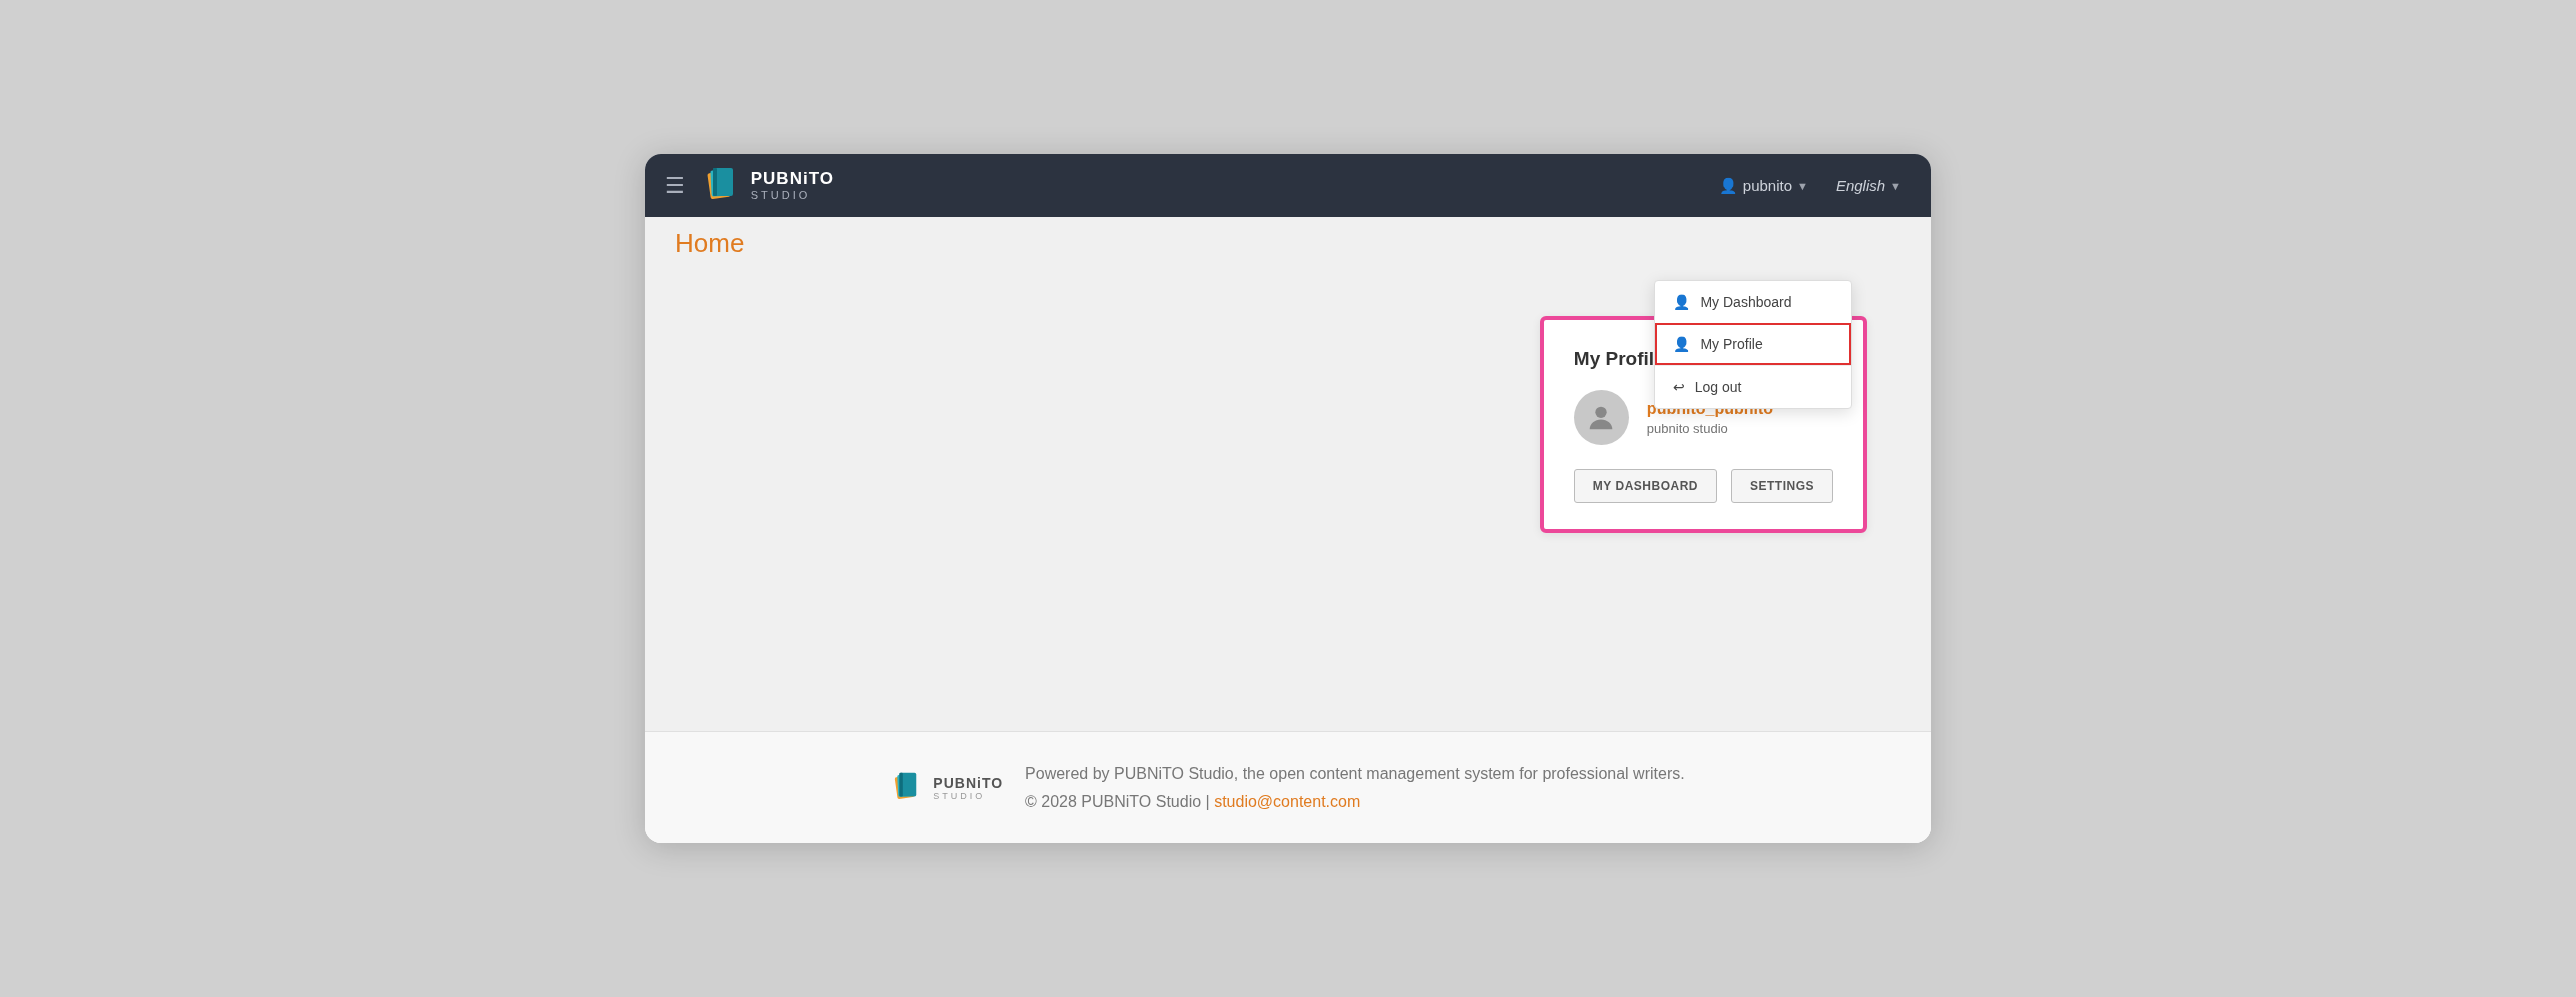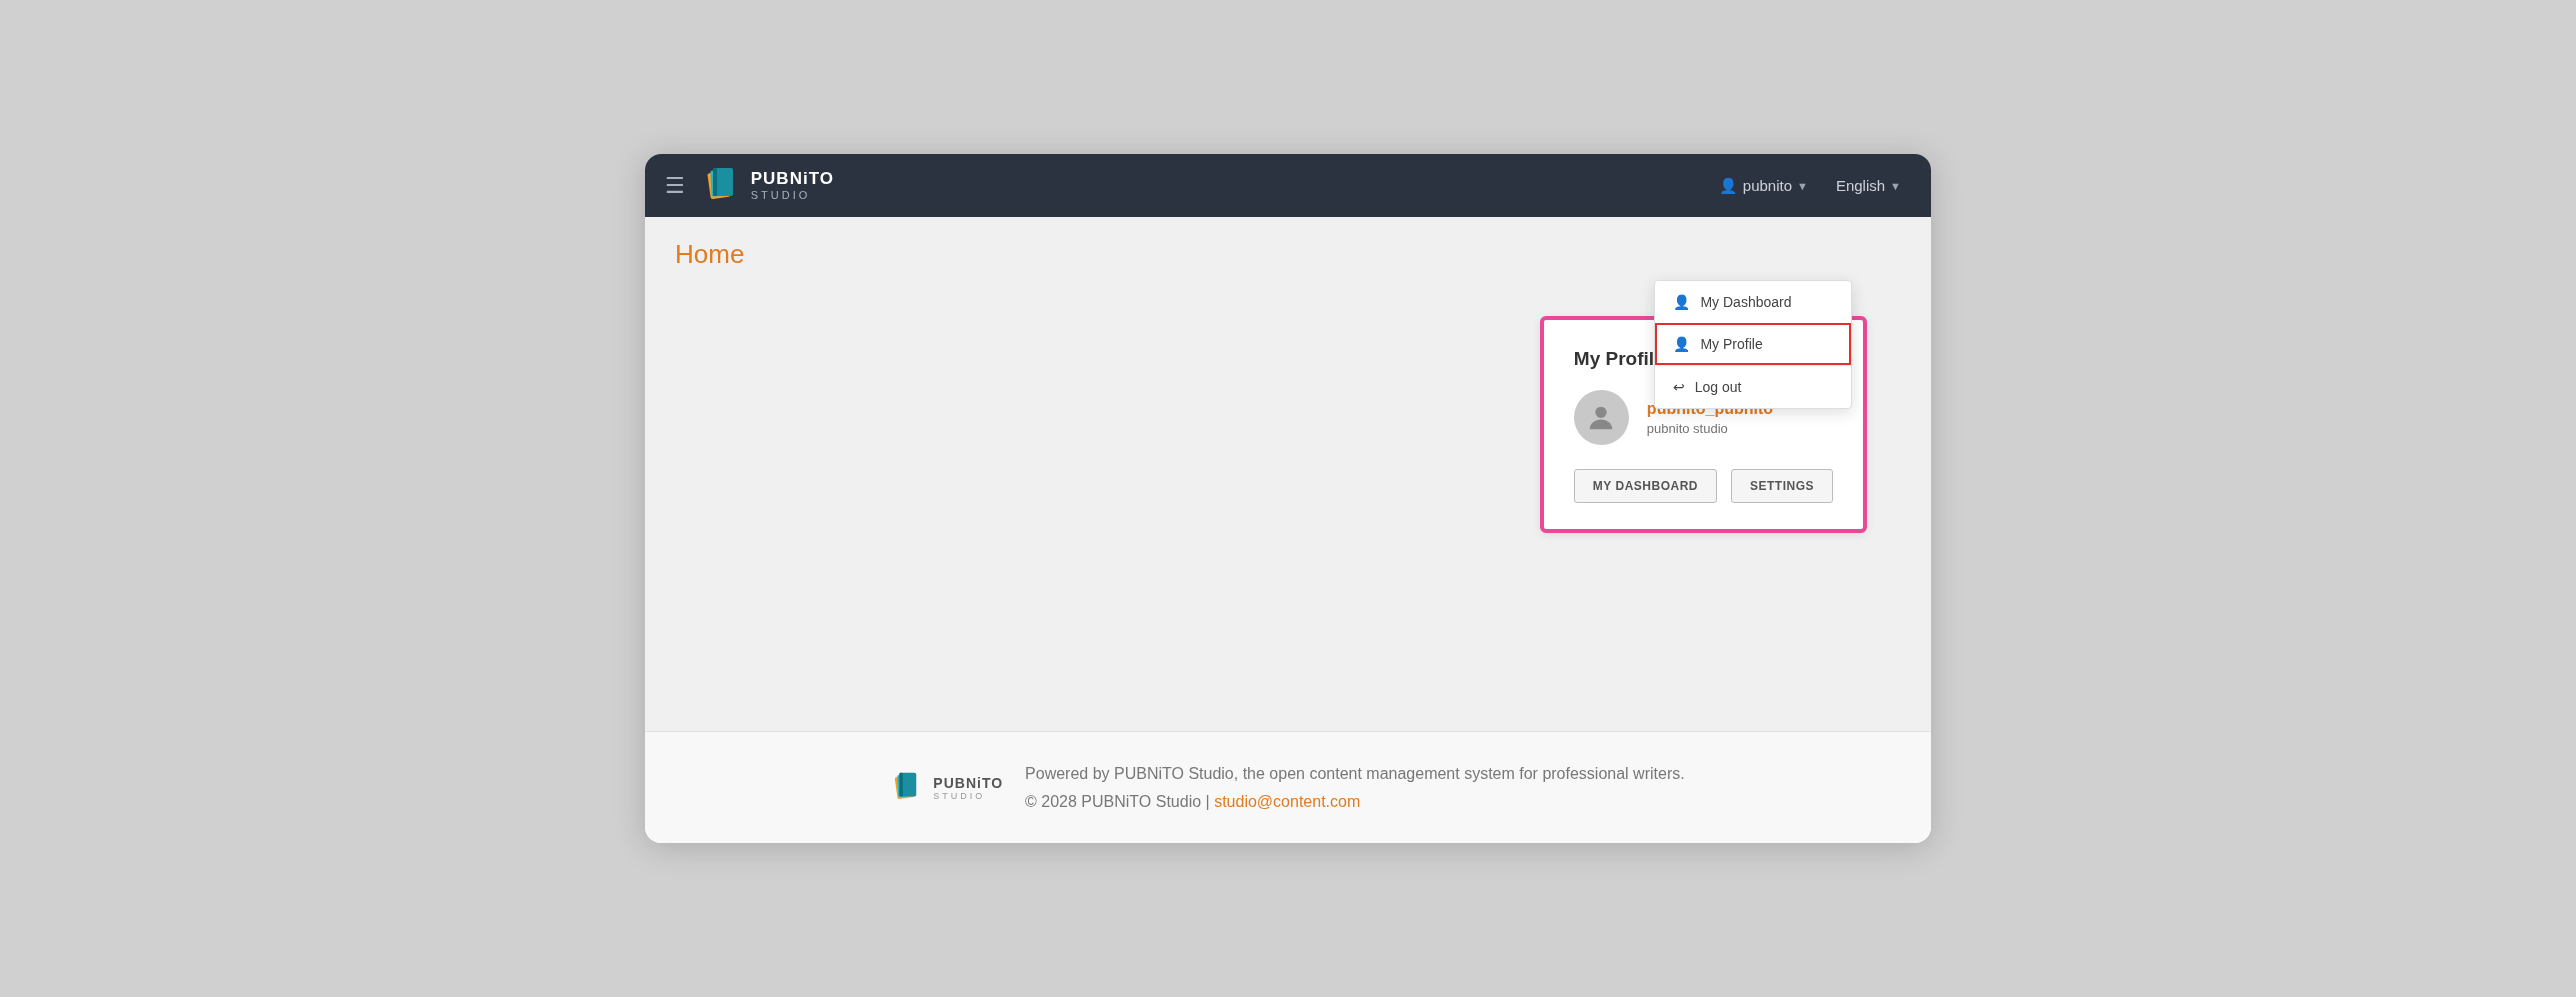--- a/index.html
+++ b/index.html
@@ -95,37 +95,38 @@
       background: none;
       border: none;
       color: #cdd2da;
       font-size: 15px;
       cursor: pointer;
       display: flex;
       align-items: center;
       gap: 5px;
       padding: 6px 10px;
       border-radius: 4px;
+      font-style: italic;
     }
 
     .chevron {
       font-size: 11px;
       opacity: 0.7;
     }
 
     
     .main-content {
       background: #f0f0f0;
       min-height: 514px;
       padding: 0;
       position: relative;
     }
 
     .page-header {
-      padding: 22px 30px 18px;
+      padding: 11px 30px 18px;
       background: #f0f0f0;
     }
 
     .page-title {
       font-size: 26px;
       font-weight: 500;
       color: #e07b20;
     }
 
     

